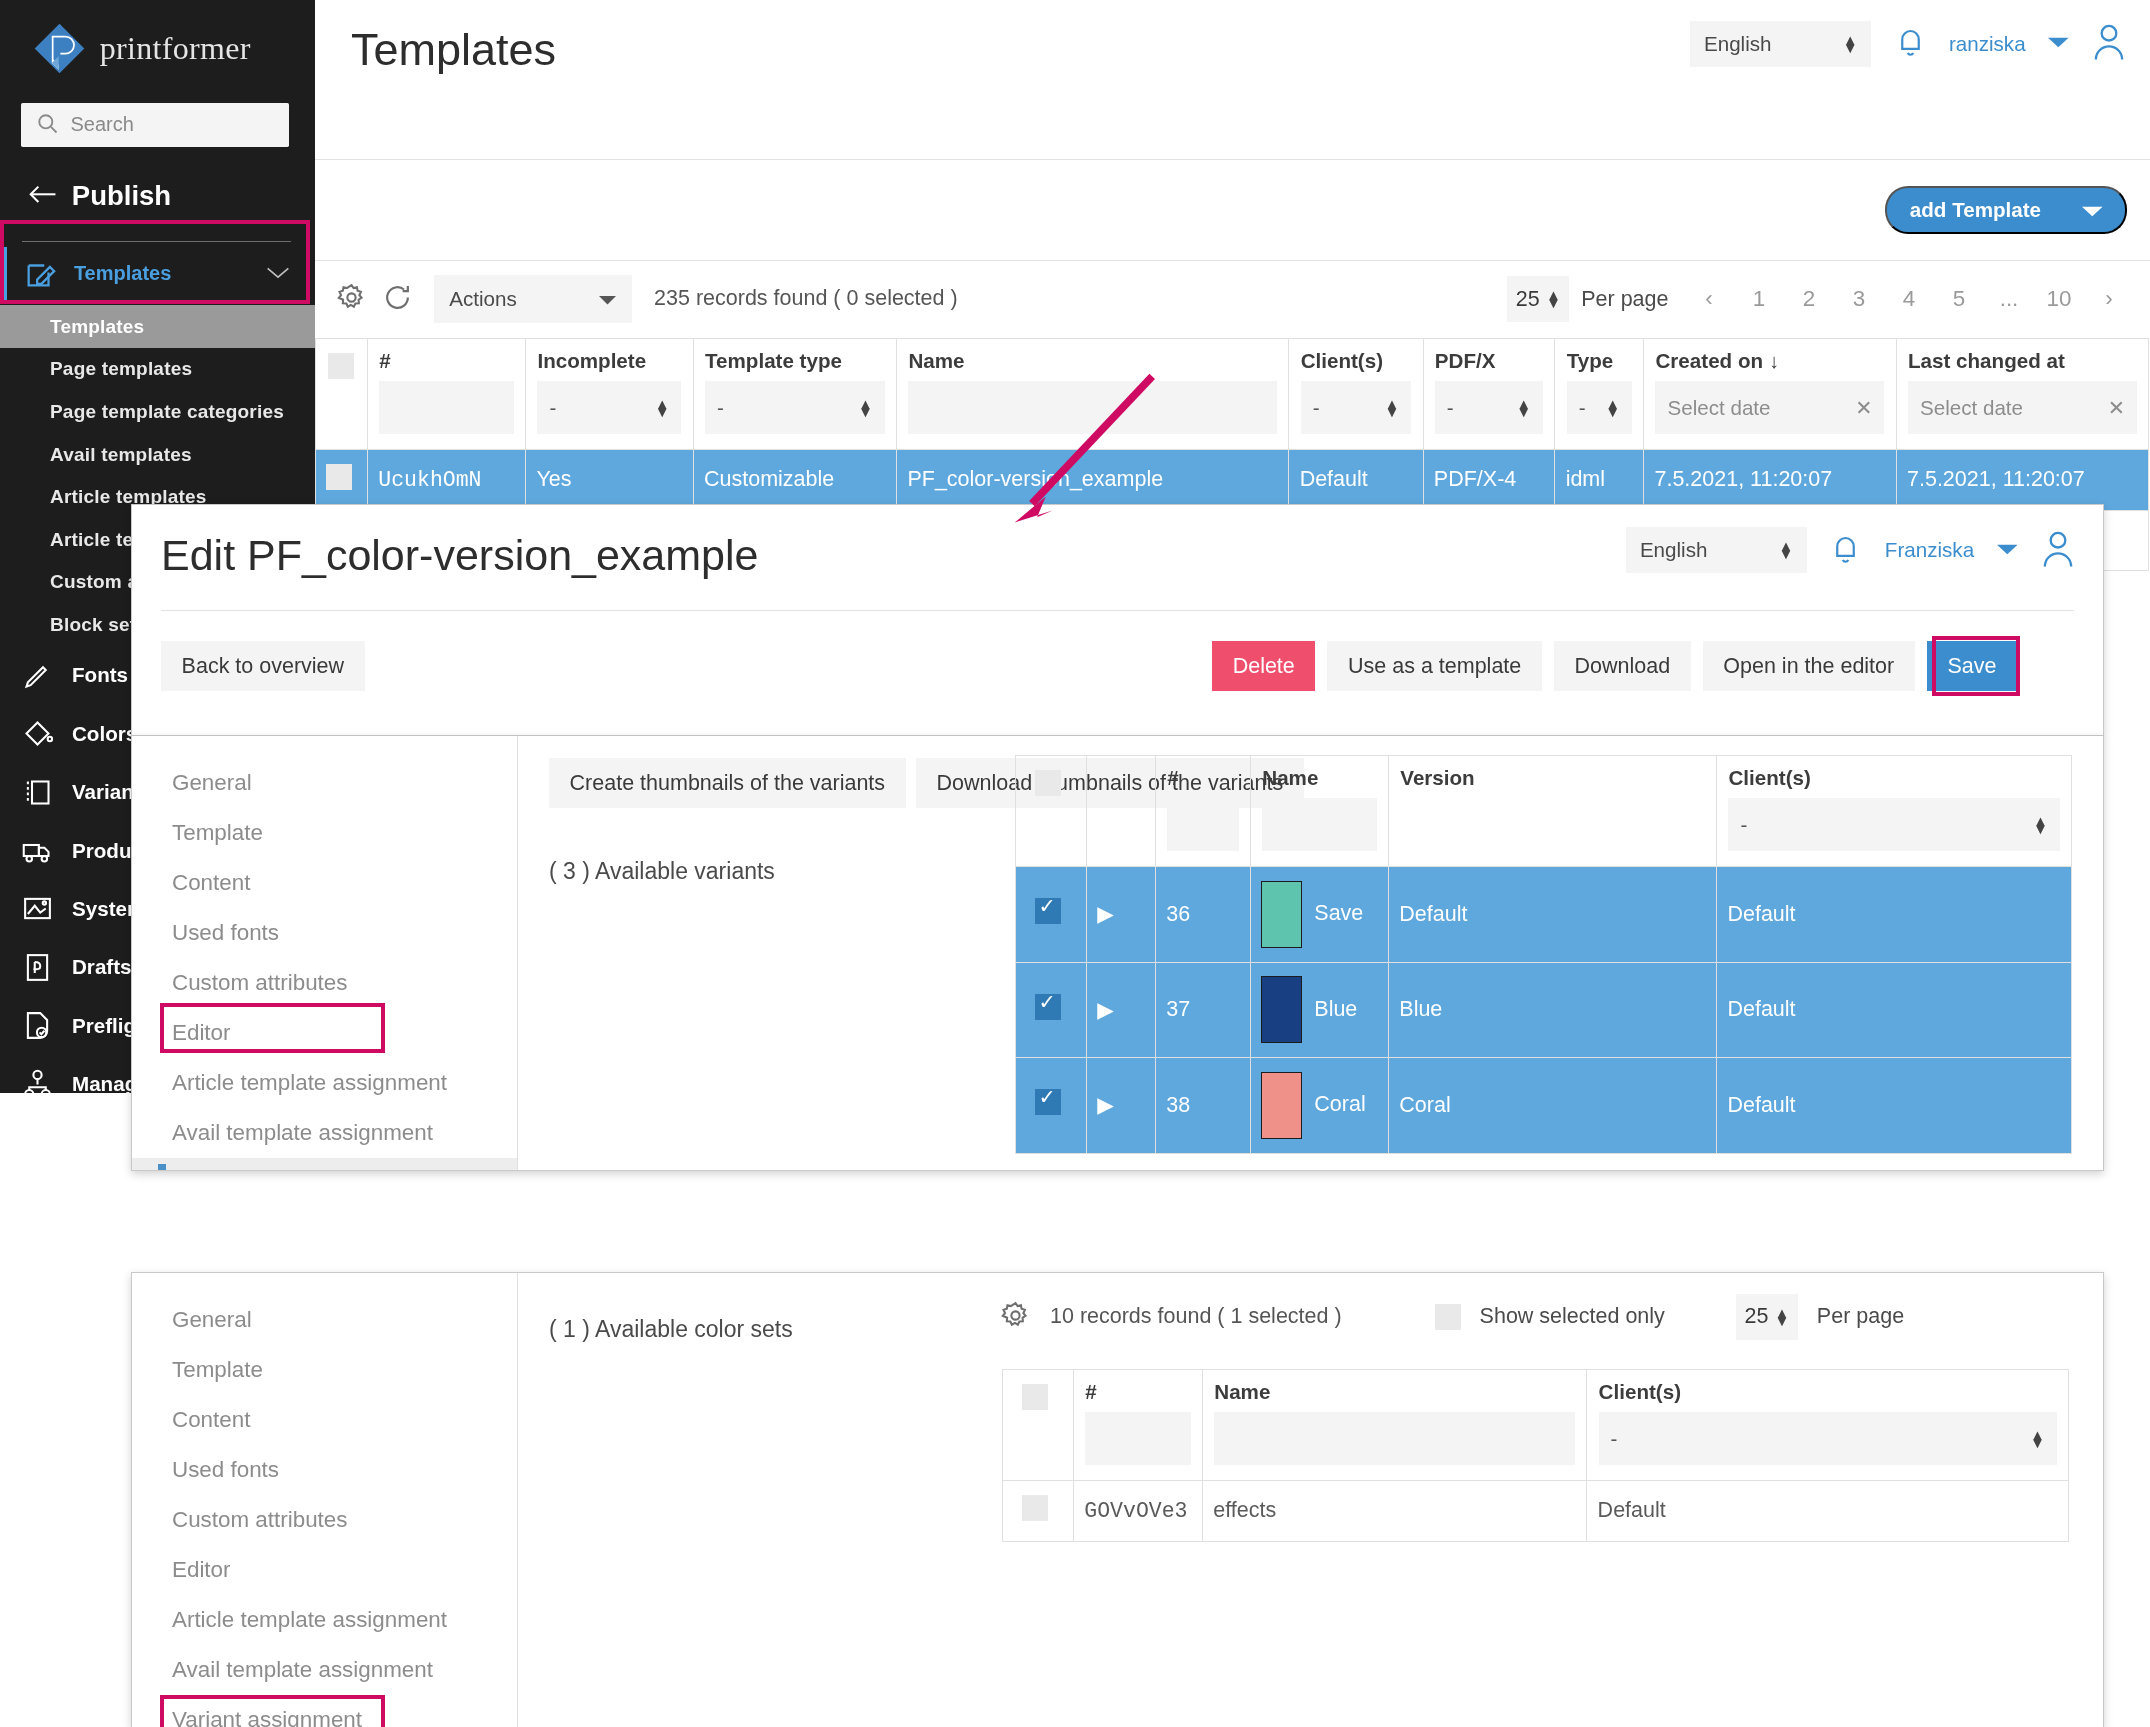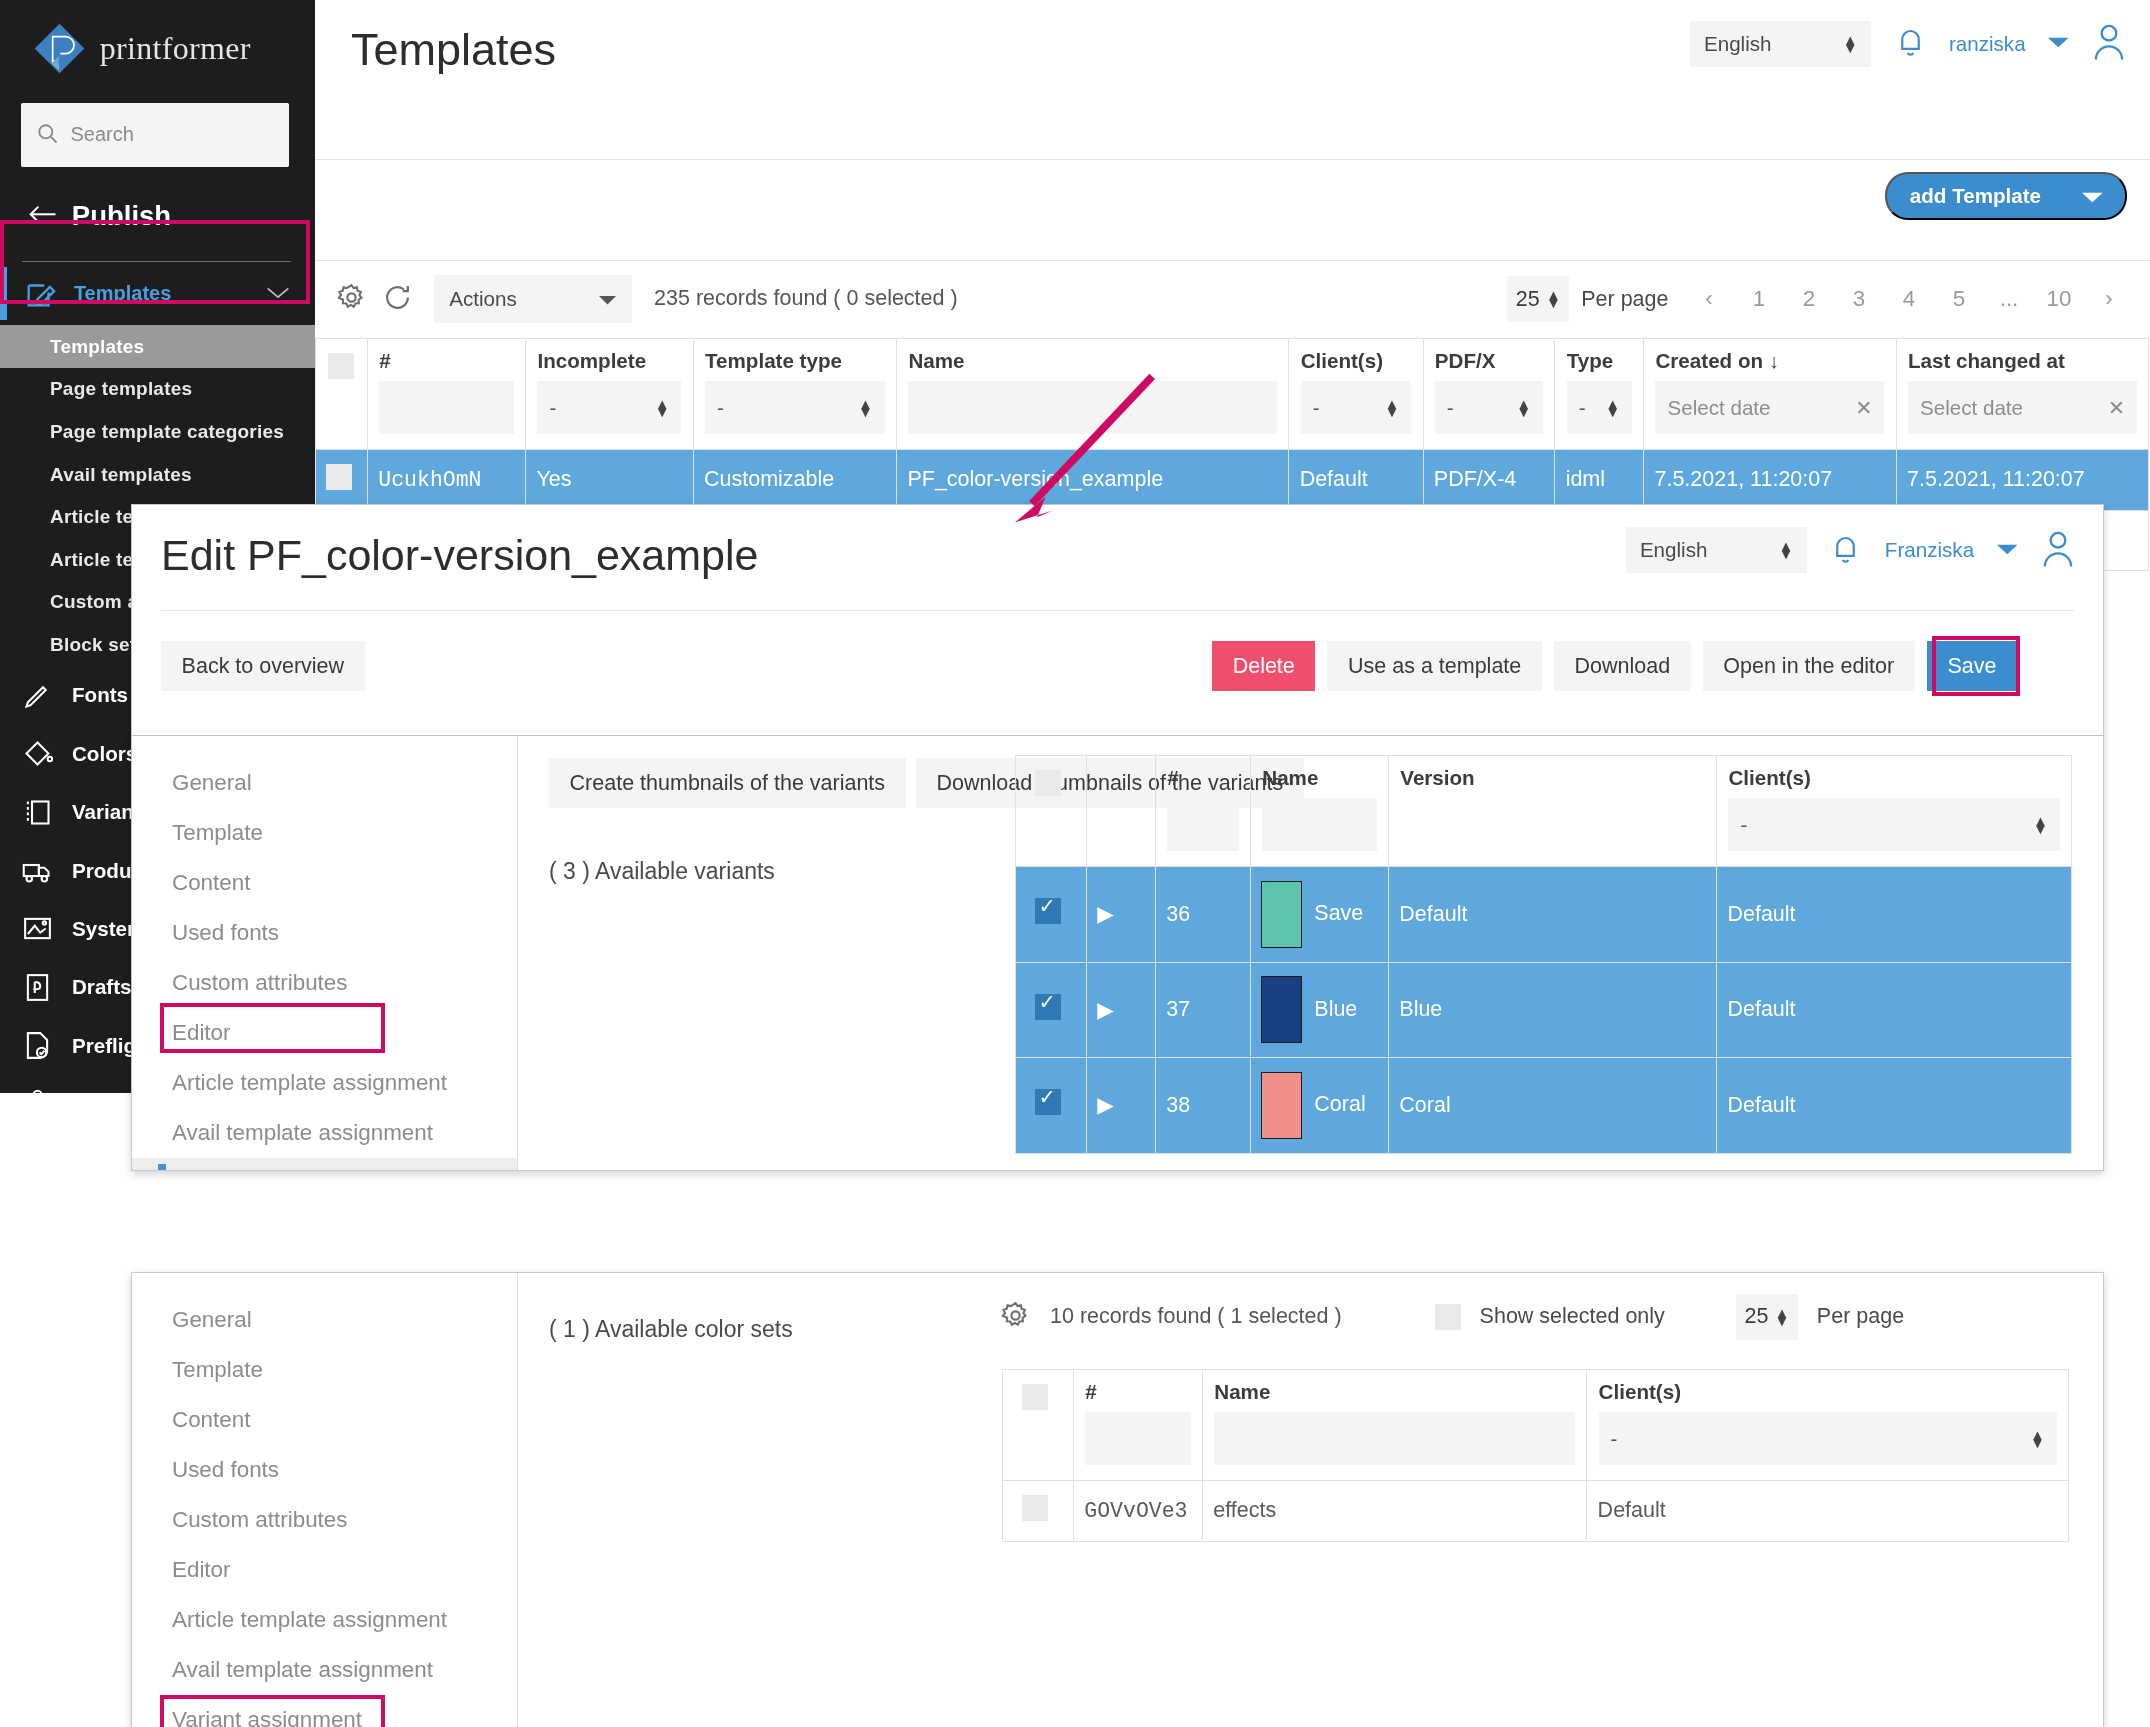--- a/index.html
+++ b/index.html
@@ -16,21 +16,21 @@
 
   
   #sidebar {
     position:absolute; left:0; top:0; width:315px; height:1093px;
     background:#1d1d1d; color:#fff;
   }
   .logo-row { display:flex; align-items:center; gap:13.8px; padding:22.4px 0 8.6px 33px; }
   .logo-mark { width:53px; height:53px; position:relative; }
   .logo-text { font-size:32px; color:#e5e5e5; font-family:"Liberation Serif", serif; letter-spacing:0.3px;}
   .search-box {
-    margin:19px 26px 0 20.6px; height:64px; background:#f4f4f4; display:flex; align-items:center;
+    margin:19px 26px 0 20.6px; height:44px; background:#f4f4f4; display:flex; align-items:center;
     gap:12px; padding:0 15.5px; border-radius:1.7px;
   }
   .search-box .ph { color:#8a8a8a; font-size:20px; }
   .publish-row { display:flex; align-items:center; gap:13.8px; padding:33px 0 0 29px; font-size:27.5px; font-weight:bold;}
   .sb-divider { height:0.9px; background:#6e6e6e; margin:29px 24px 0 22.4px; }
   .sb-group {
     display:flex; align-items:center; gap:15.5px; padding:13.8px 0 13.8px 22.4px; color:#4a9fe0; font-size:20px; font-weight:bold;
     position:relative;
   }
   .sb-group .accent { position:absolute; left:0; top:5.2px; bottom:5.2px; width:6.9px; background:#4a9fe0; }
@@ -296,21 +296,21 @@
       <svg width="36" height="38" viewBox="0 0 24 26" fill="none" stroke="#3c8dcd" stroke-width="1.6">
         <circle cx="12" cy="7" r="5"></circle>
           <path d="M3 25 a9 9 0 0 1 18 0"></path>
       </svg>
     </span>
   </div>
 
   <div class="hr" style="margin-top:83px;"></div>
 
   <div style="position:relative;height:100px;">
-    <button class="addbtn" style="position:absolute;right:24px;top:12px;border-radius:23px;">
+    <button class="addbtn" style="position:absolute;right:24px;top:26px;border-radius:23px;">
       <span>add Template</span>
       <span>
         <svg width="20.6" height="12" viewBox="0 0 24 14">
             <polygon points="0,2 24,2 12,13" fill="#ffffff"></polygon>
           </svg>
       </span>
     </button>
   </div>
 
   <div class="hr"></div>

